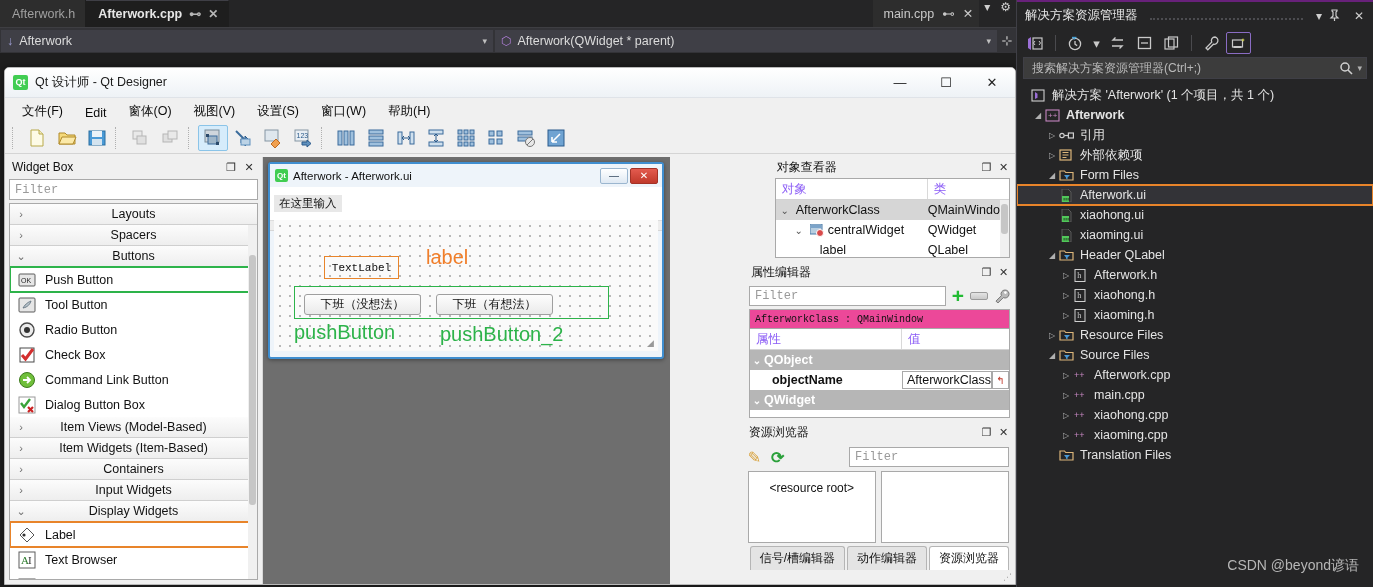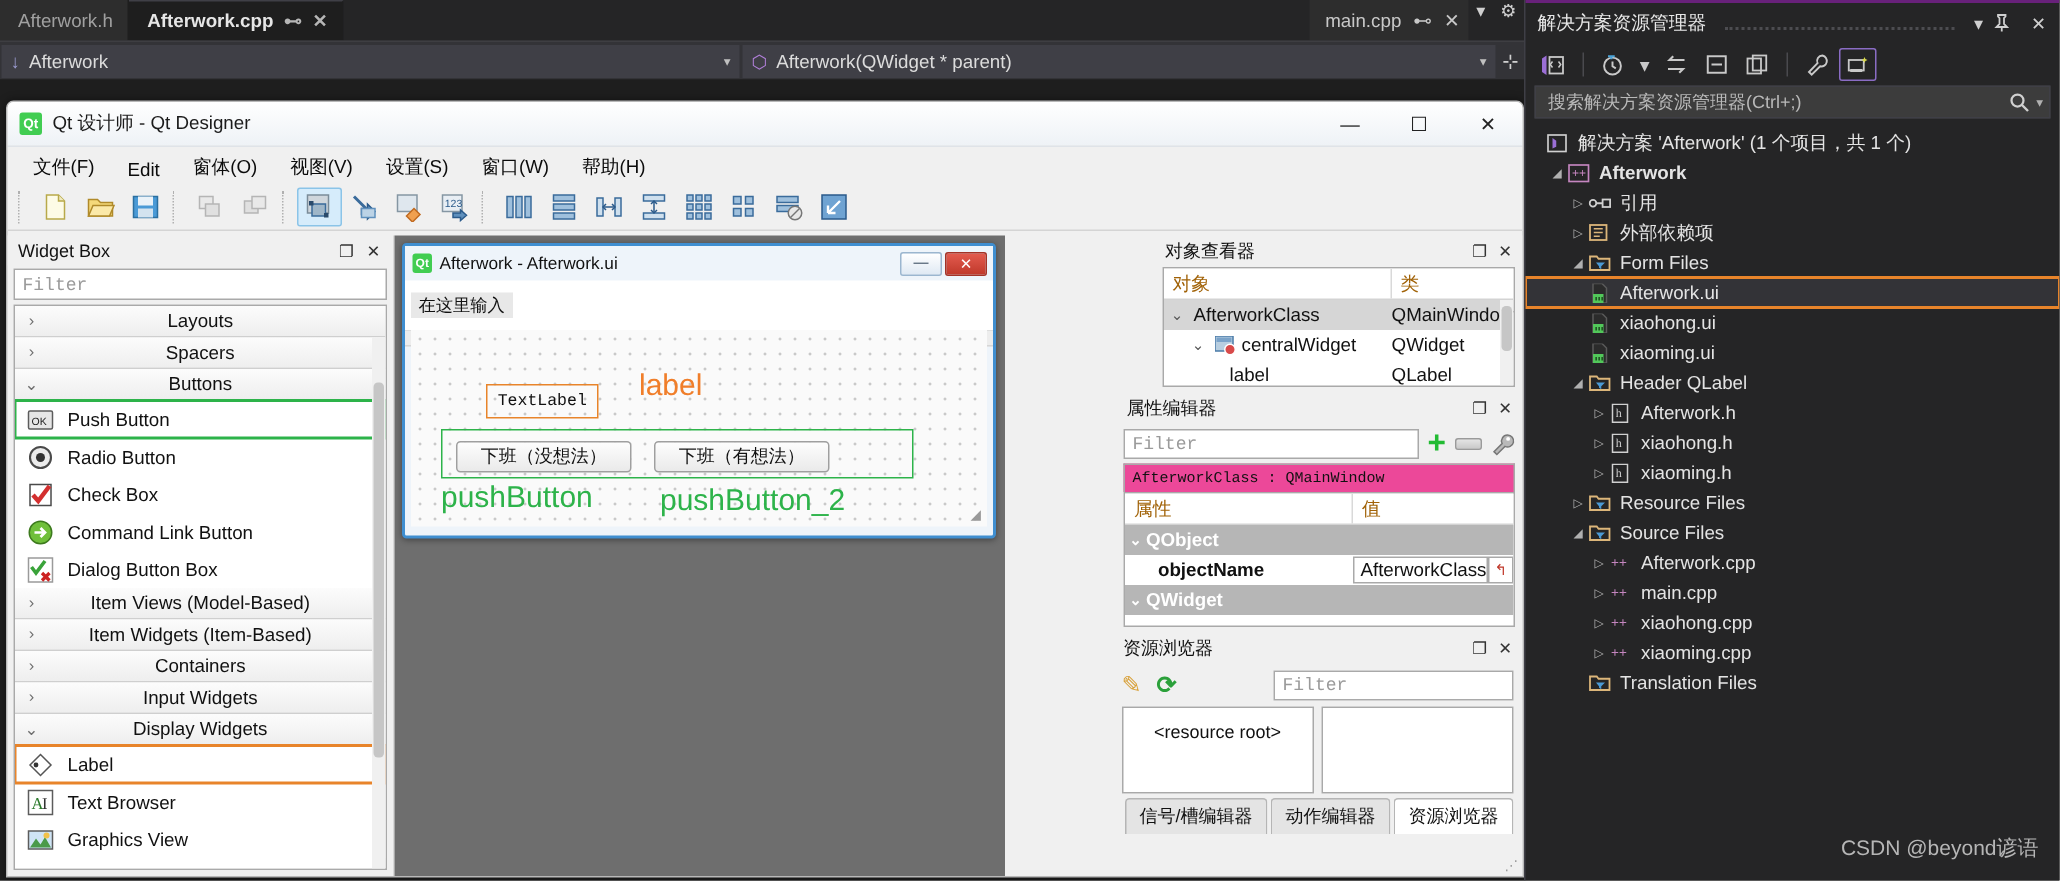--- a/index.html
+++ b/index.html
@@ -194,21 +194,21 @@
   .panel { display: flex; flex-direction: column; }
   .pnl-head {
     height: 21px; display: flex; align-items: center; padding: 0 3px 0 7px;
     font-size: 12px; color: #111;
   }
   .pnl-head .t { flex: 1; }
   .pnl-head .ic { width: 17px; text-align: center; font-size: 11px; color: #333; }
   .pnl-box { flex: 1; margin: 0 5px 4px 5px; border: 1px solid #a9a9a9; background: #fff; position: relative; overflow: hidden; }
 
   .tblhead { display: flex; height: 21px; background: #fff; border-bottom: 1px solid #d3d3d3; }
-  .tblhead div { font-size: 12.5px; color: #a16207; display: flex; align-items: center; padding-left: 6px; }
+  .tblhead div { font-size: 12.5px; color: #8b5cf6; display: flex; align-items: center; padding-left: 6px; }
   .oi-c1 { width: 152px; border-right: 1px solid #d9d9d9; }
   .oi-c2 { flex: 1; }
   .oi-row { display: flex; height: 20px; align-items: center; font-size: 12.5px; color: #111; }
   .oi-row.sel { background: #d6d6d6; }
   .oi-n { width: 152px; display: flex; align-items: center; gap: 4px; }
   .oi-cls { flex: 1; }
   .chev-s { font-size: 10px; color: #555; width: 14px; text-align: center; }
   .oi-scroll { position: absolute; right: 0; top: 21px; width: 9px; bottom: 0; background: #f0f0f0; }
   .oi-scroll i { position: absolute; left: 1px; top: 4px; width: 7px; height: 30px; background: #c6c6c6; border-radius: 3px; display: block; }
 
@@ -239,21 +239,21 @@
 
   
   .rb-toolrow { display: flex; align-items: center; gap: 10px; padding: 4px 6px; }
   .rb-pencil { font-size: 16px; color: #d8a13a; }
   .rb-reload { font-size: 16px; color: #2aa03a; font-weight: bold; }
   .rb-filter {
     margin-left: auto; width: 160px; height: 20px; background: #fff; border: 1px solid #a9a9a9;
     display: flex; align-items: center; padding: 0 5px;
     font-family: "Liberation Mono", monospace; font-size: 12px; color: #9a9a9a;
   }
-  .rb-panes { display: flex; gap: 5px; padding: 0 6px; height: 58px; }
+  .rb-panes { display: flex; gap: 5px; padding: 0 6px; height: 72px; }
   .rb-pane { border: 1px solid #a9a9a9; background: #fff; flex: 1; padding-top: 9px; text-align: center;
              font-size: 12px; color: #111; }
   .rb-tabs { display: flex; gap: 2px; padding: 3px 6px 0 8px; }
   .rb-tab {
     padding: 3px 9px; font-size: 12px; color: #111; background: #e4e4e4;
     border: 1px solid #b5b5b5; border-bottom: none; border-radius: 3px 3px 0 0;
   }
   .rb-tab.active { background: #fff; }
   .rb-grip { position: absolute; right: 3px; bottom: 2px; font-size: 9px; color: #9a9a9a; }
 
@@ -518,20 +518,29 @@
             </div>
 
             <div class="wb-item hl-green">
               <span class="ibox">
                 <svg viewBox="0 0 18 18" width="18" height="18">
                     <rect x="1" y="3" width="16" height="12" rx="1" fill="#e6e6e6" stroke="#5c5c5c"></rect>
                     <text x="3" y="12" font-size="7" fill="#222" font-family="sans-serif">OK</text>
                   </svg>
               </span>
               <span>Push Button</span>
+            </div>
+            <div class="wb-item">
+              <span class="ibox">
+                <svg viewBox="0 0 18 18" width="18" height="18">
+                    <rect x="1" y="2" width="16" height="14" rx="1" fill="#e6e6e6" stroke="#5c5c5c"></rect>
+                    <path d="M5 12c3-5 6-6 8-7-1 3-3 6-8 7z" fill="#b9c4cc" stroke="#6a7a86"></path>
+                  </svg>
+              </span>
+              <span>Tool Button</span>
             </div>
             <div class="wb-item">
               <span class="ibox">
                 <svg viewBox="0 0 18 18" width="18" height="18">
                     <circle cx="9" cy="9" r="7" fill="#ececec" stroke="#4a4a4a" stroke-width="1.4"></circle>
                     <circle cx="9" cy="9" r="3" fill="#333"></circle>
                   </svg>
               </span>
               <span>Radio Button</span>
             </div>

